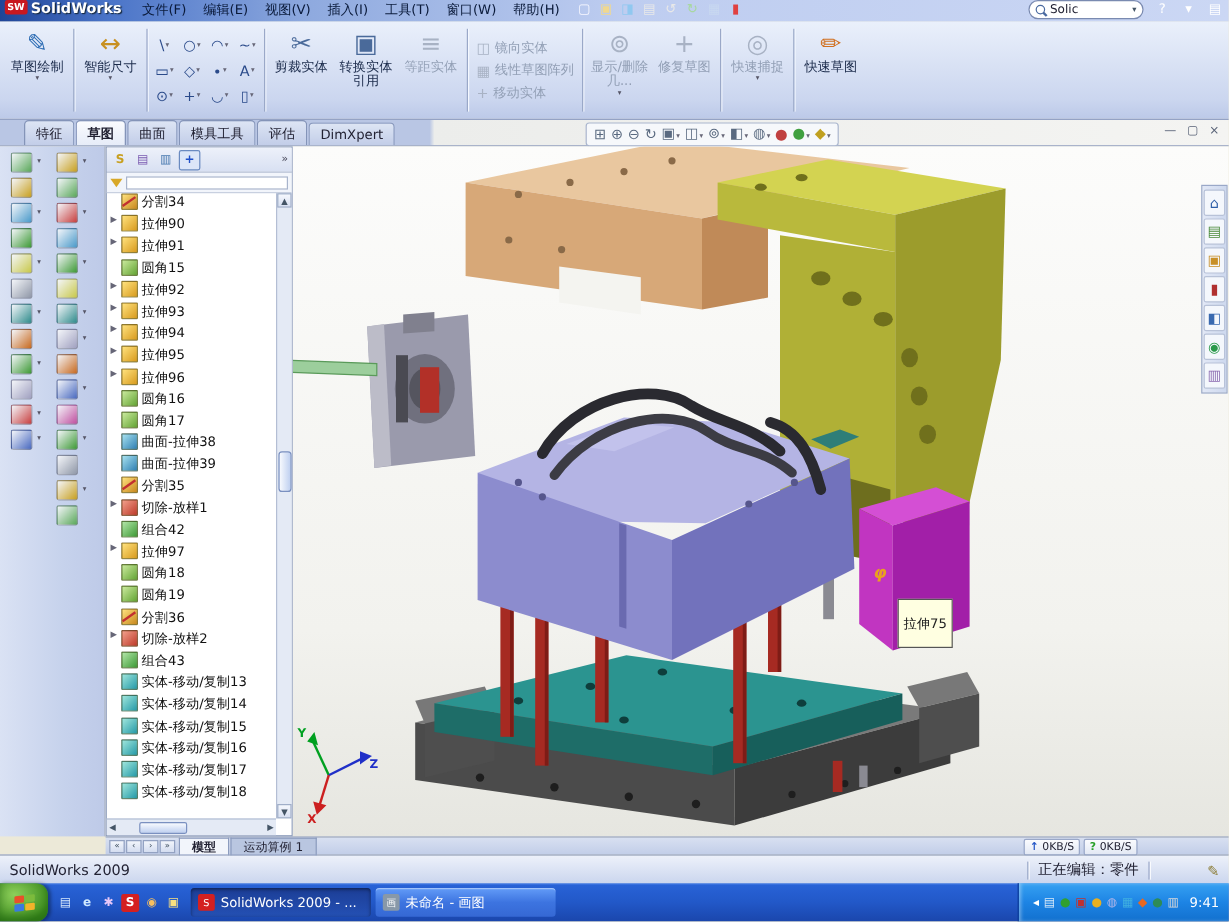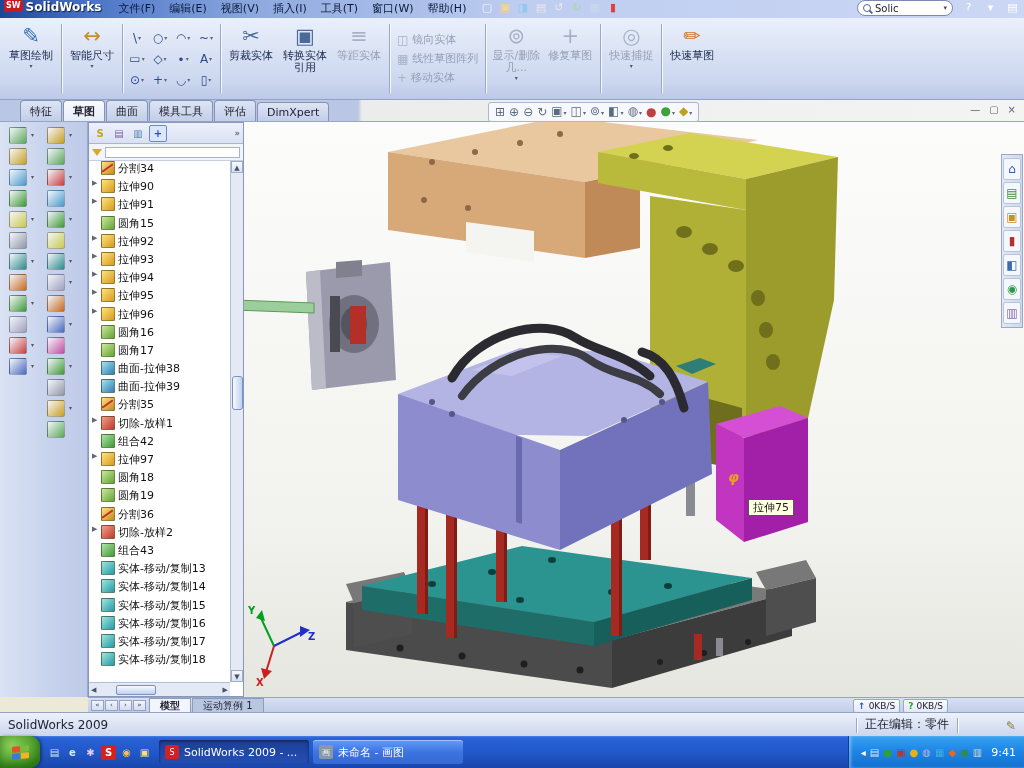--- a/index.html
+++ b/index.html
@@ -75,21 +75,21 @@
   .ic-combine{background:linear-gradient(135deg,#B2E6A8,#3E9A36);}
   .ic-movecopy{background:linear-gradient(135deg,#9FE6DC,#259AA8);}
   .tree-vscroll{position:absolute;top:38px;right:0;width:13px;bottom:14px;background:#E4EAF5;border-left:1px solid #B4BED4;box-sizing:border-box;}
   .vs-btn{position:absolute;left:0;width:12px;height:12px;font-size:7px;color:#456;text-align:center;line-height:12px;background:linear-gradient(180deg,#F6F8FD,#D8E0F2);border:1px solid #A0AEC8;box-sizing:border-box;}
   .vthumb{position:absolute;left:1px;top:215px;width:9px;height:32px;background:linear-gradient(90deg,#F8FAFE,#BFD0F0);border:1px solid #7A90C0;border-radius:3px;}
   .tree-hscroll{position:absolute;left:0;right:13px;bottom:0;height:14px;background:#E4EAF5;border-top:1px solid #B4BED4;display:flex;align-items:center;gap:2px;padding:0 2px;box-sizing:border-box;font-size:7px;color:#456;}
   .hthumb{width:38px;height:8px;background:linear-gradient(180deg,#F8FAFE,#BFD0F0);border:1px solid #7A90C0;border-radius:2px;margin-left:18px;}
   
   .viewport{position:absolute;top:122px;left:244px;right:0;bottom:71px;background:linear-gradient(180deg,#FCFCFB 0%,#F2F2EE 70%,#E6E6E0 100%);overflow:hidden;}
   .viewport svg{position:absolute;inset:0;width:100%;height:100%;}
-  .tooltip{position:absolute;left:504px;top:377px;background:#FFFFE1;border:1px solid #555;font-size:11px;padding:0 4px;line-height:15px;color:#222;z-index:4;}
+  .tooltip{position:absolute;left:504px;top:377px;background:#FFFFE1;border:1px solid #555;font-size:11px;padding:12px 4px;line-height:15px;color:#222;z-index:4;}
   .taskpane{position:absolute;right:1px;top:32px;width:22px;display:flex;flex-direction:column;gap:2px;background:linear-gradient(90deg,#E2E8F6,#CDD8EE);border:1px solid #9AA8C8;padding:3px 1px;z-index:4;box-sizing:border-box;}
   .tp-ic{height:20px;display:flex;align-items:center;justify-content:center;font-size:12px;background:#F4F7FC;border:1px solid #B8C2D8;border-radius:2px;}
   
   .doctabs{position:absolute;left:88px;right:0;top:697px;height:15px;background:linear-gradient(180deg,#D8E0F1,#C2CEE8);border-top:1px solid #98A6C6;display:flex;align-items:center;font-size:10px;box-sizing:border-box;}
   .vcr{display:flex;gap:1px;padding:0 3px;}
   .vcr span{width:13px;height:11px;background:linear-gradient(180deg,#F2F5FB,#D4DDF0);border:1px solid #93A2C2;display:flex;align-items:center;justify-content:center;font-size:7px;color:#345;box-sizing:border-box;}
   .dtab{padding:0 10px;height:14px;display:flex;align-items:center;border:1px solid #8C9CBE;border-bottom:none;margin-right:1px;background:#B9C6E0;color:#223;}
   .dtab.active{background:#F2F5FB;font-weight:bold;}
   .netbadges{position:absolute;right:76px;top:1px;display:flex;gap:3px;}
   .badge{display:flex;align-items:center;gap:3px;background:linear-gradient(180deg,#FAFBFE,#E2E8F4);border:1px solid #9AA8C8;border-radius:2px;font-size:9px;padding:0 4px;height:12px;color:#223;}

